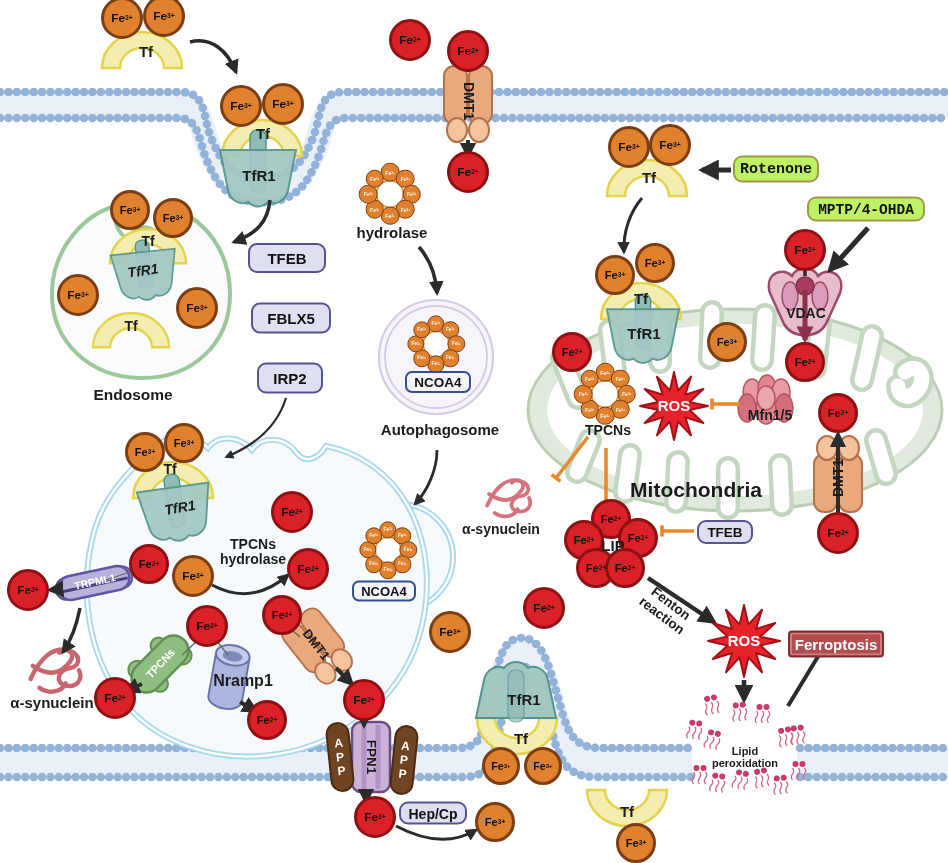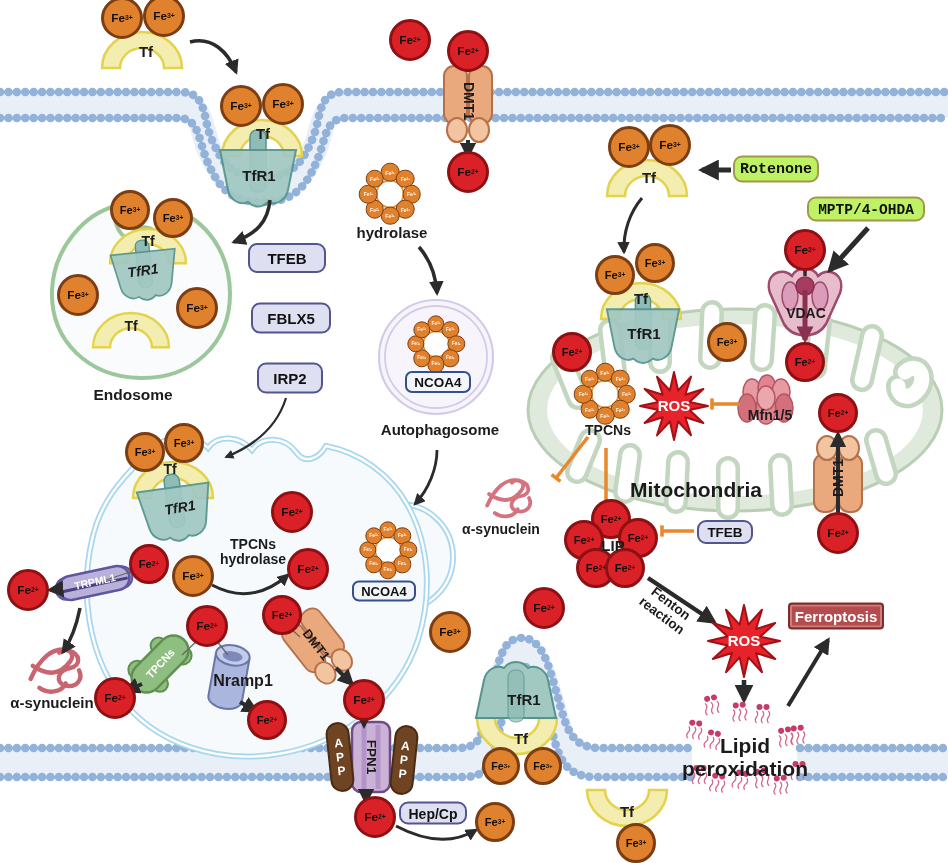--- a/index.html
+++ b/index.html
@@ -716,21 +716,21 @@
   <div class="lbl" style="left:52px;top:703px;font-size:15px">α-synuclein</div>
   <div class="lbl" style="left:501px;top:530px;font-size:14px">α-synuclein</div>
   <div class="lbl" style="left:253px;top:552px;font-size:14px">
     <span class="ln">TPCNs</span>
     <span class="ln">hydrolase</span>
   </div>
   <div class="lbl" style="left:666px;top:610px;font-size:13.5px;transform:translate(-50%,-50%) rotate(37deg)">
     <span class="ln">Fenton</span>
     <span class="ln">reaction</span>
   </div>
-  <div class="lbl" style="left:745px;top:758px;font-size:21px">
+  <div class="lbl" style="left:745px;top:758px;font-size:11px">
     <span class="ln">Lipid</span>
     <span class="ln">peroxidation</span>
   </div>
 
   <div class="lbl" style="left:468px;top:101px;font-size:14px;transform:translate(-50%,-50%) rotate(90deg)">DMT1</div>
   <div class="lbl" style="left:316px;top:645px;font-size:13px;transform:translate(-50%,-50%) rotate(52deg)">DMT1</div>
   <div class="lbl" style="left:839px;top:478px;font-size:14px;transform:translate(-50%,-50%) rotate(-90deg)">DMT1</div>
   <div class="lbl" style="left:806px;top:314px;font-size:14px">VDAC</div>
   <div class="lbl" style="left:770px;top:416px;font-size:14px">Mfn1/5</div>
   <div class="lbl white" style="left:95px;top:582px;font-size:10.5px;transform:translate(-50%,-50%) rotate(-12deg)">TRPML1</div>
@@ -745,16 +745,16 @@
 
   <div class="badge" style="left:287px;top:258px;width:74px;height:26px;font-size:15px">TFEB</div>
   <div class="badge" style="left:291px;top:318px;width:76px;height:27px;font-size:15px">FBLX5</div>
   <div class="badge" style="left:290px;top:378px;width:62px;height:27px;font-size:15px">IRP2</div>
   <div class="badge navy" style="left:438px;top:382px;width:62px;height:18px;font-size:13.5px">NCOA4</div>
   <div class="badge navy" style="left:384px;top:591px;width:60px;height:17px;font-size:13px">NCOA4</div>
   <div class="badge drug" style="left:776px;top:169px;width:82px;height:23px;font-size:15px">Rotenone</div>
   <div class="badge drug" style="left:866px;top:209px;width:114px;height:21px;font-size:14.5px">MPTP/4-OHDA</div>
   <div class="badge" style="left:725px;top:532px;width:52px;height:20px;font-size:13.5px">TFEB</div>
   <div class="badge" style="left:433px;top:813px;width:64px;height:19px;font-size:14px">Hep/Cp</div>
-  <div class="badge red" style="left:836px;top:616px;width:92px;height:23px;font-size:15px">Ferroptosis</div>
+  <div class="badge red" style="left:836px;top:644px;width:92px;height:23px;font-size:15px">Ferroptosis</div>
 </div>
 
 </div>
 
 </body></html>

